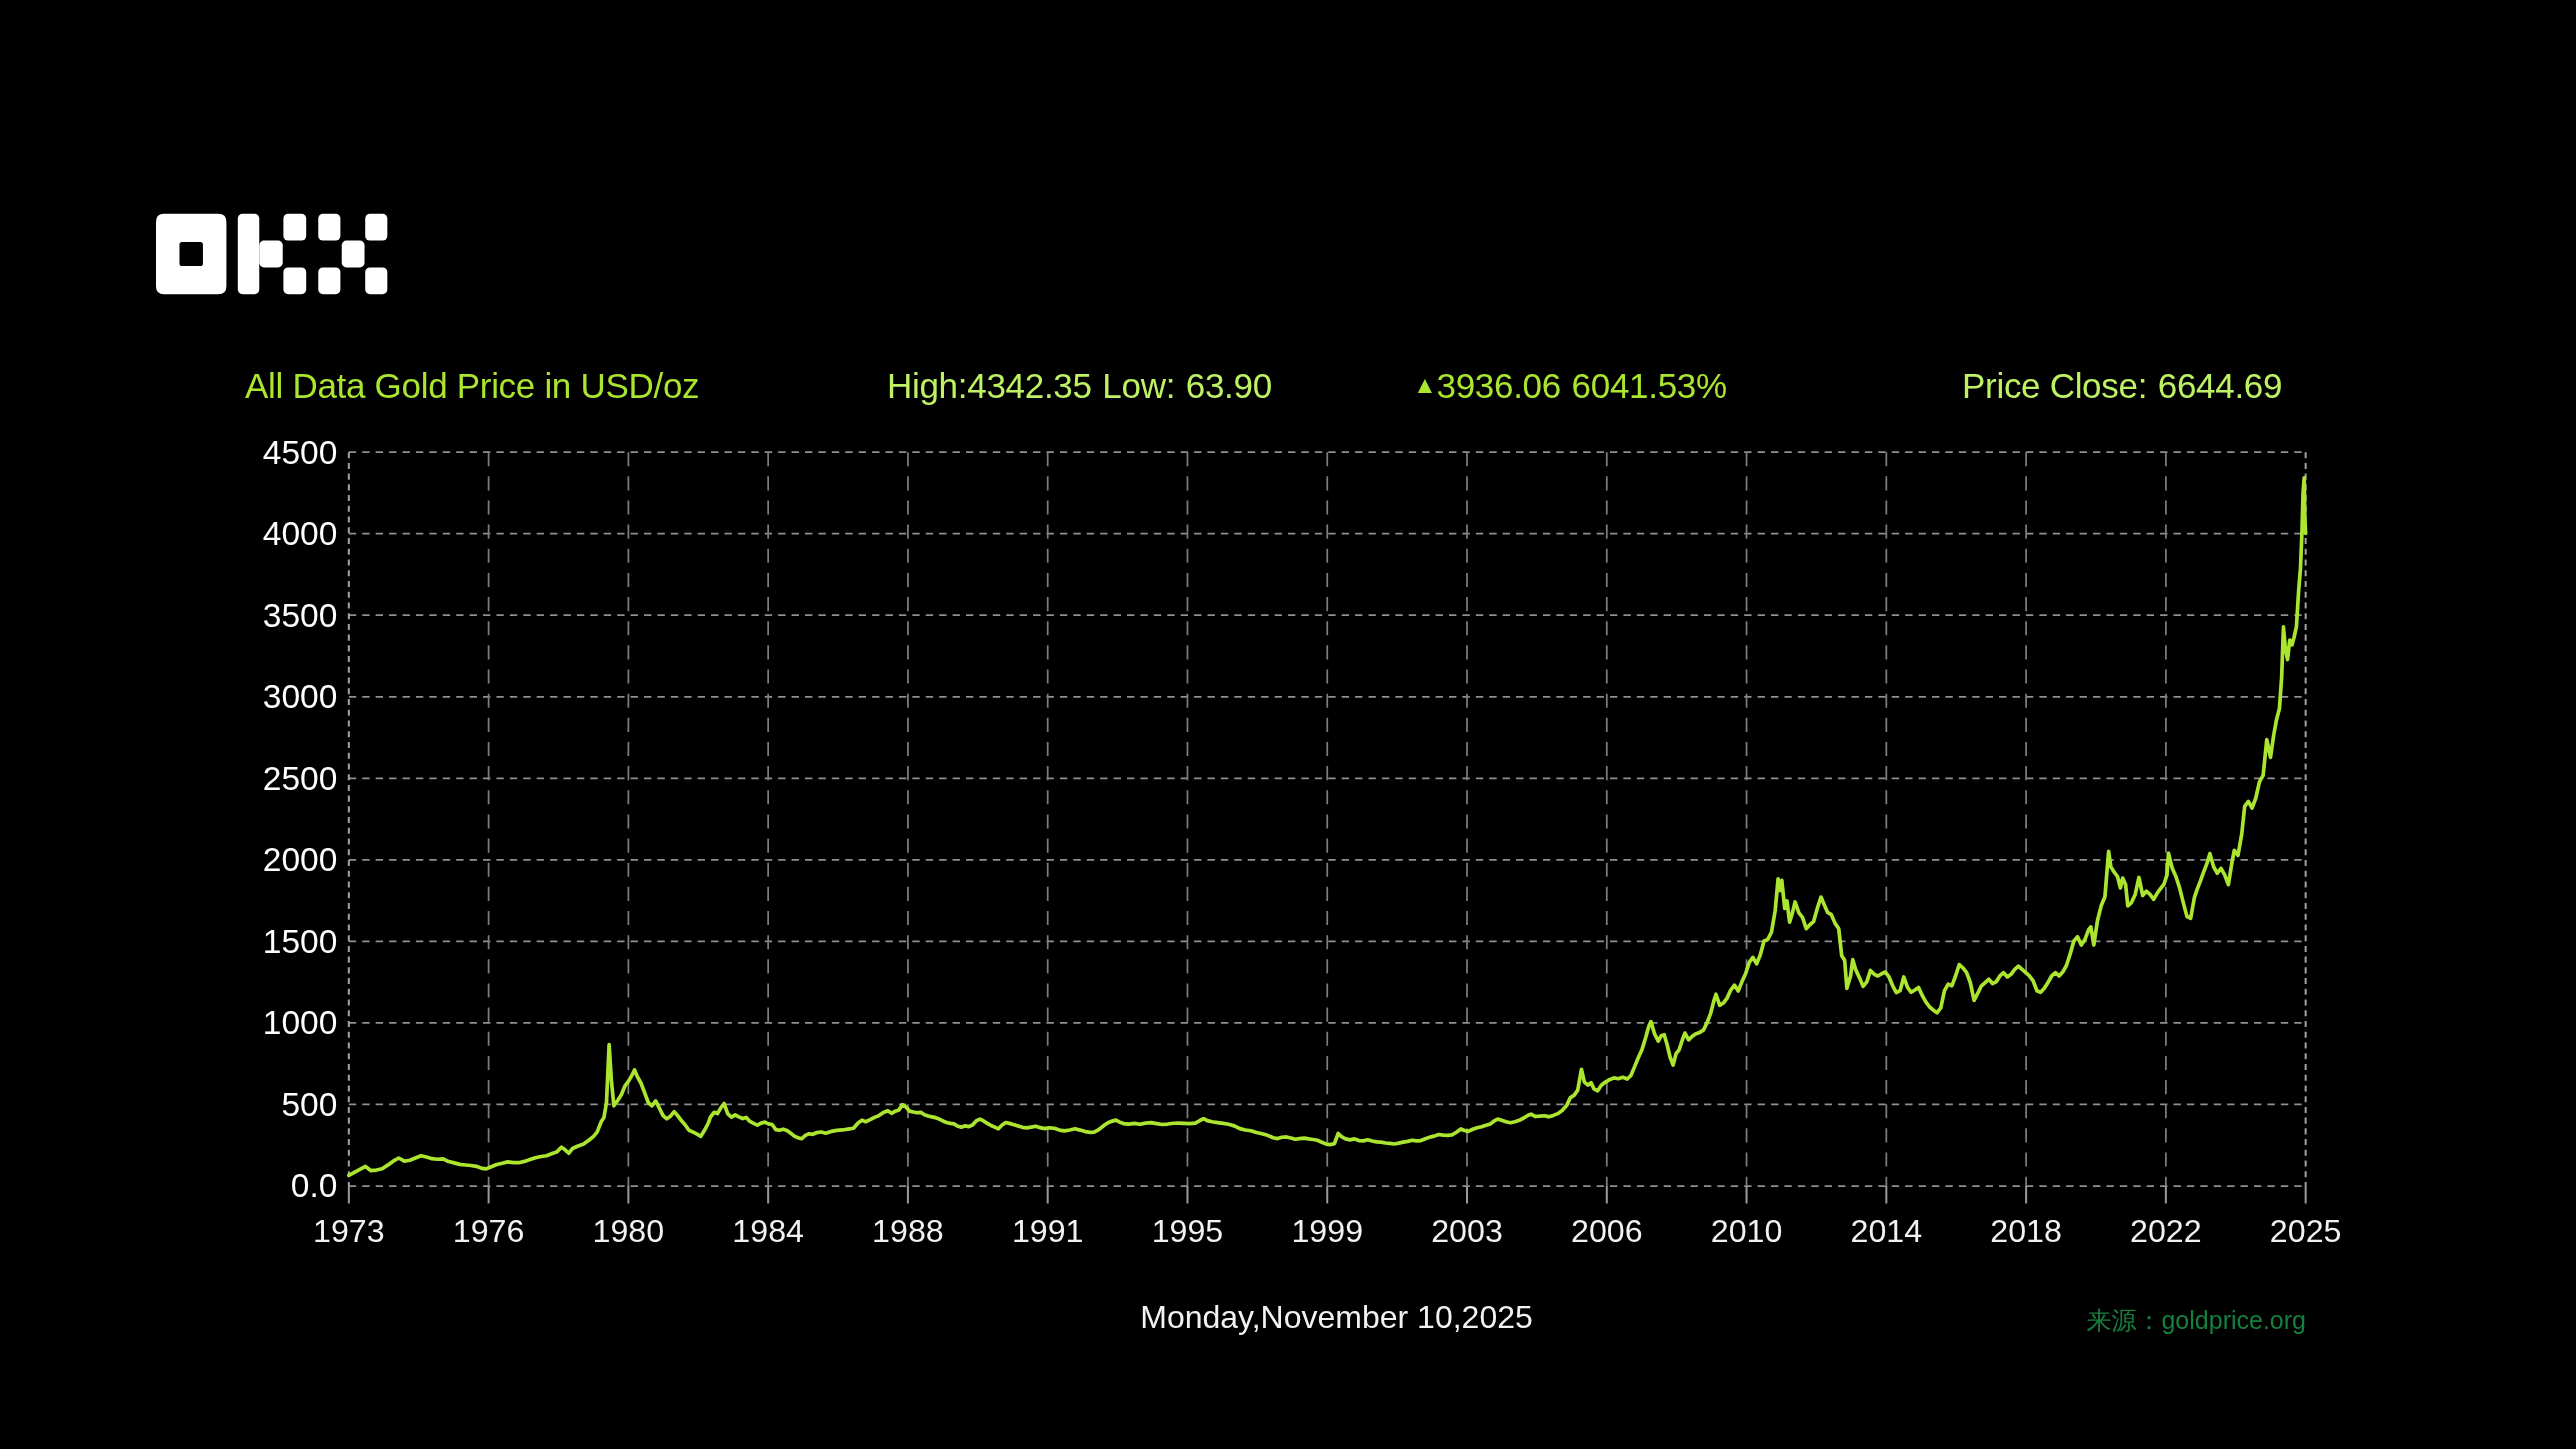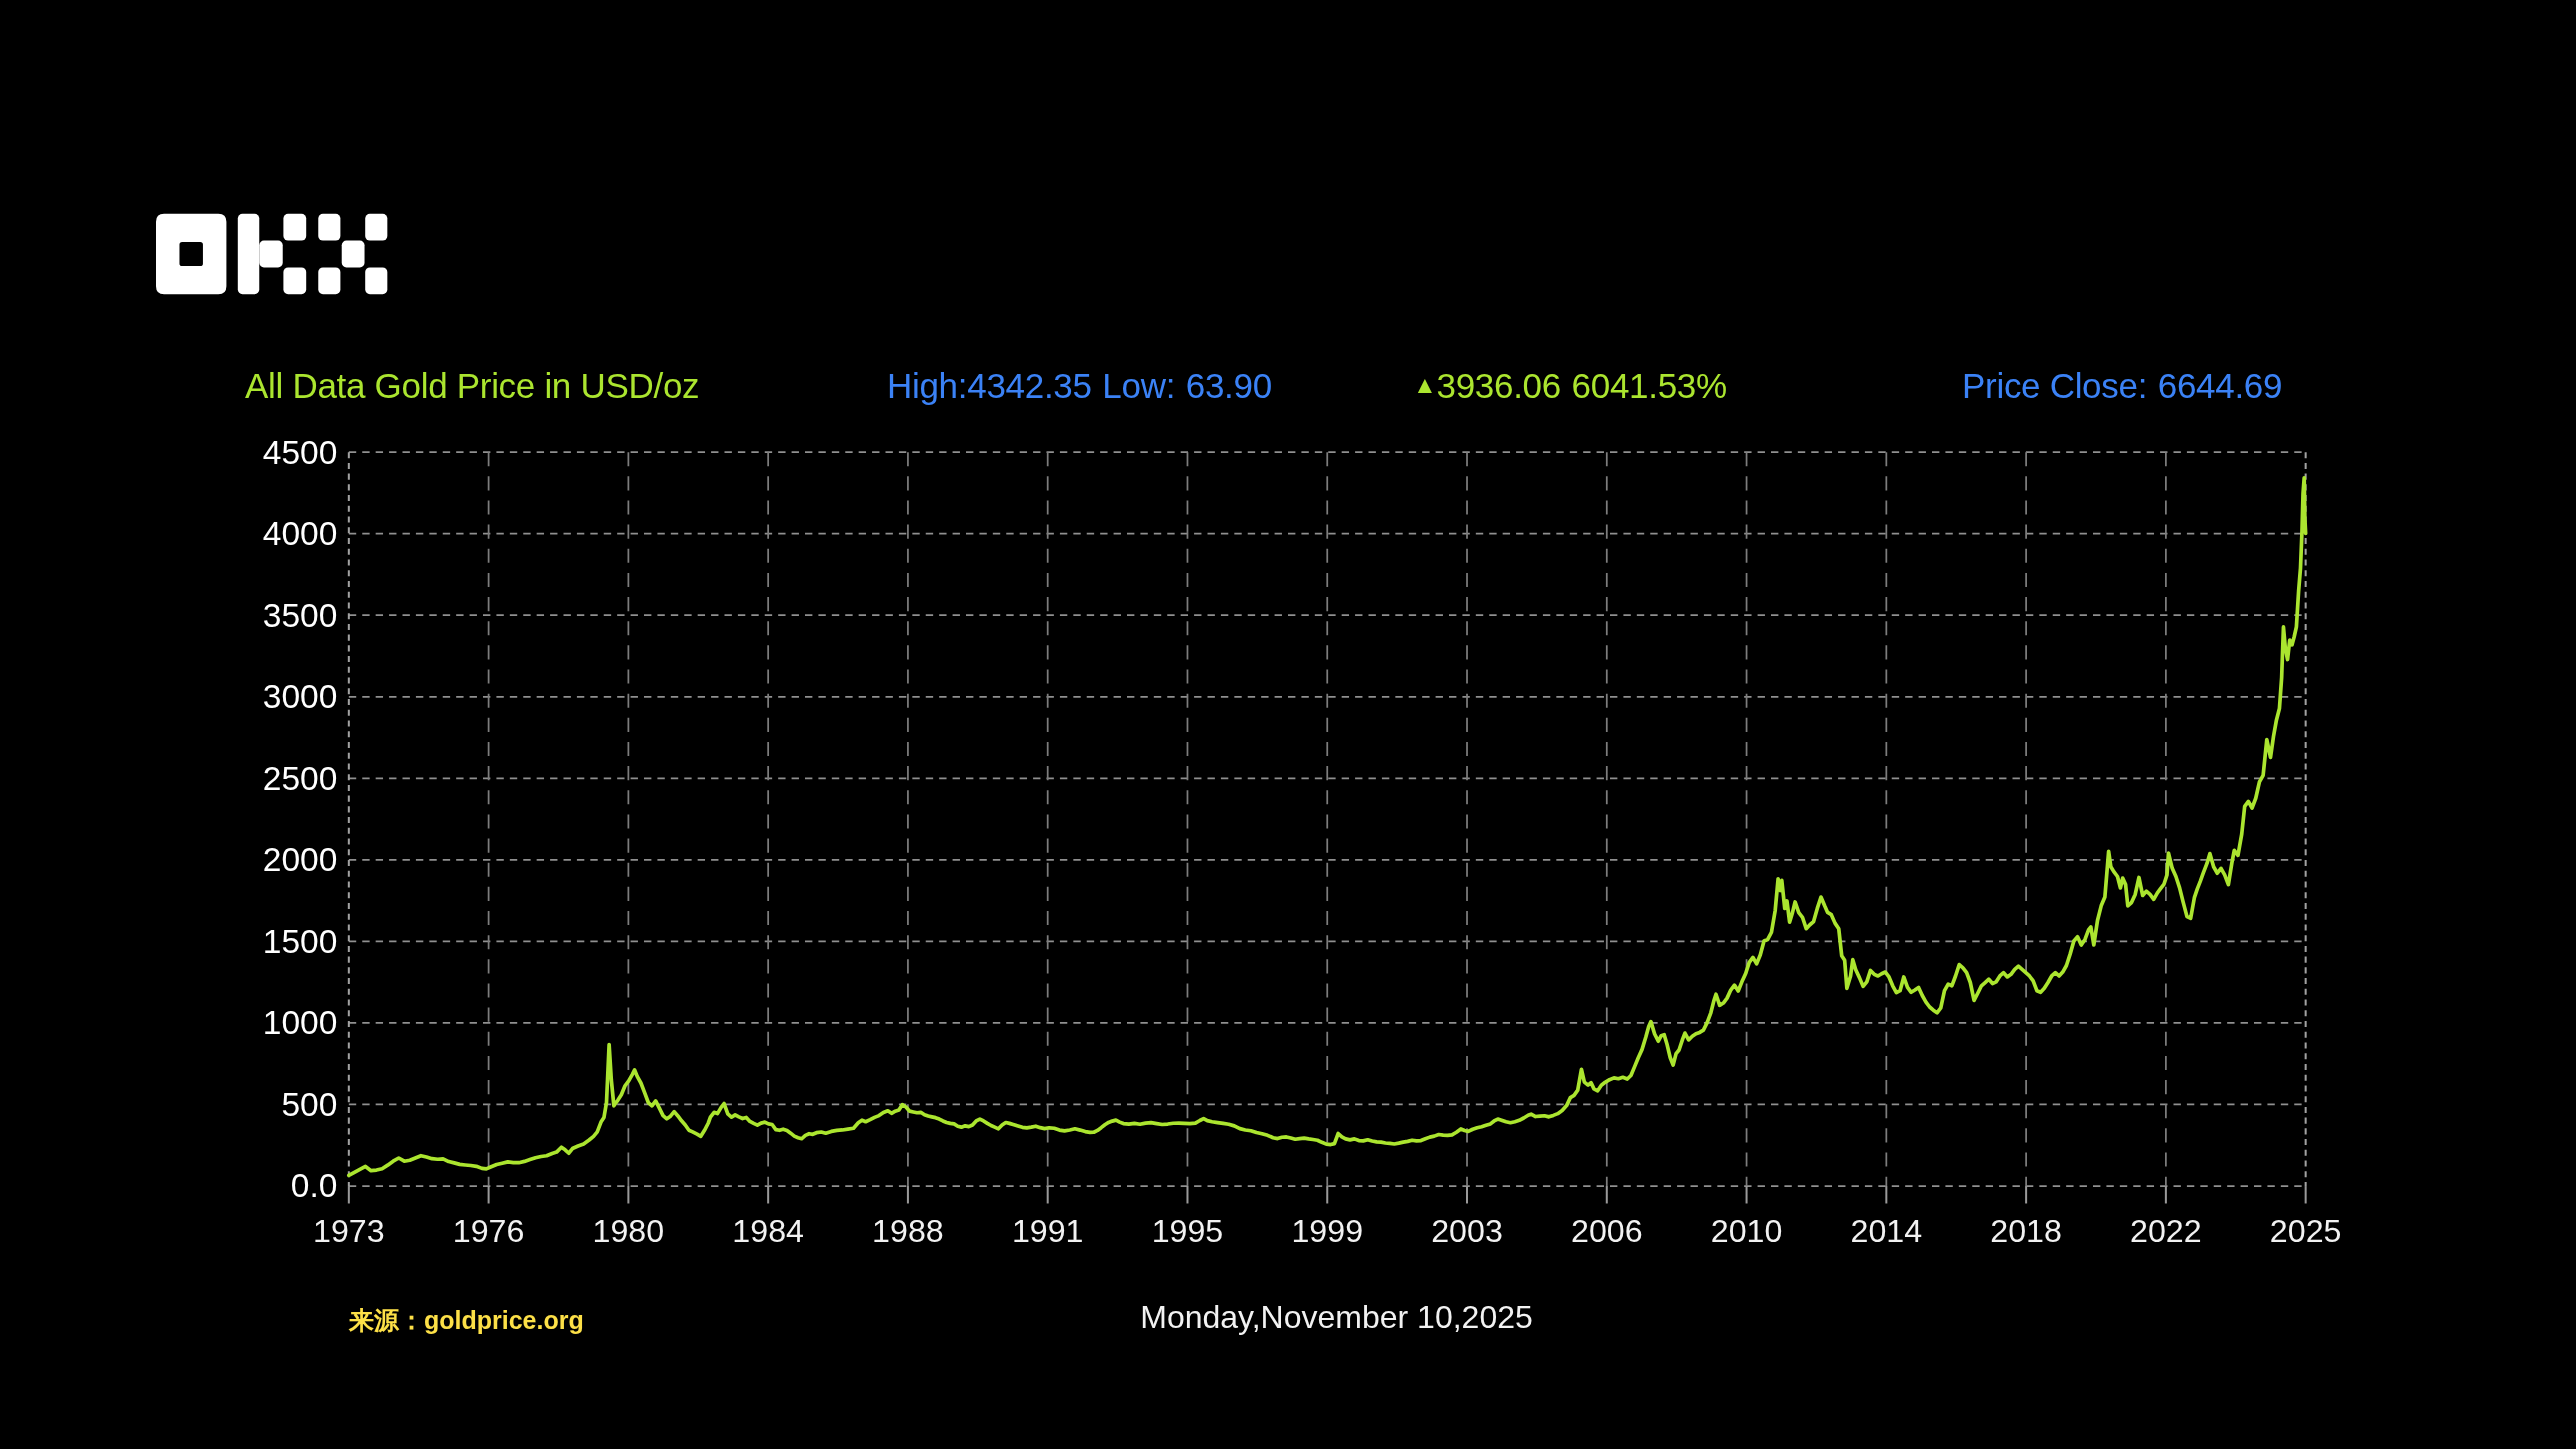--- a/index.html
+++ b/index.html
@@ -3,41 +3,41 @@
 <meta charset="utf-8">
 <style>
   * { margin:0; padding:0; box-sizing:border-box; }
   html,body { width:2576px; height:1449px; background:#000; overflow:hidden;
               font-family:"Liberation Sans","DejaVu Sans",sans-serif; }
   .abs { position:absolute; }
   #stage { position:relative; width:2262px; height:1449px; background:#000; }
 
   
   .hdr-text { top:364px; height:44px; font-size:35px; font-weight:500;
-              letter-spacing:-0.3px; color:#3b82f6; white-space:nowrap; line-height:44px; }
+              letter-spacing:-0.3px; color:#bef264; white-space:nowrap; line-height:44px; }
   .lime { color:#abe52f; }
   .sp { display:inline-block; width:10.7px; }
   .arrow { font-size:24px; display:inline-block; transform:translateY(-4.7px); }
 
   
   #chart-svg { position:absolute; left:0; top:0; width:2576px; height:1449px; }
   .hgrid   { stroke:#909090; stroke-width:2.6; stroke-dasharray:11 9; }
   .vgrid   { stroke:#7d7d7d; stroke-width:2.6; stroke-dasharray:21 15; }
   .vborder { stroke:#a2a2a2; stroke-width:3;   stroke-dasharray:9 7; }
   .tick    { stroke:#9a9a9a; stroke-width:3; }
   .ylab { fill:#ffffff; font-size:50px; font-weight:500; text-anchor:end;
           font-family:"Liberation Sans","DejaVu Sans",sans-serif; }
   .xlab { fill:#f2f2f2; font-size:48px; font-weight:400; text-anchor:middle;
           font-family:"Liberation Sans","DejaVu Sans",sans-serif; }
 
   
   .footer-date { left:358px; width:1957px; top:1299px; text-align:center;
                  font-size:32px; font-weight:400; color:#f2f2f2; }
-  .footer-src  { left:349px; width:1957px; top:1304px; text-align:left;
-                 font-size:25px; font-weight:700; color:#fde047; }
+  .footer-src  { left:349px; width:1957px; top:1304px; text-align:right;
+                 font-size:25px; font-weight:400; color:#15803d; }
 </style>
 </head>
 <body>
 
 <div id="stage">
 
   <svg class="abs" style="left:156px; top:213px;" width="232" height="82" viewBox="0 0 346 122">
     <g fill="#ffffff">
       <path fill-rule="evenodd" d="M12 1 H93 Q105 1 105 13 V109 Q105 121 93 121 H12 Q0 121 0 109 V13 Q0 1 12 1 Z
                M39 43 Q35 43 35 47 V75 Q35 79 39 79 H66 Q70 79 70 75 V47 Q70 43 66 43 Z"></path>

